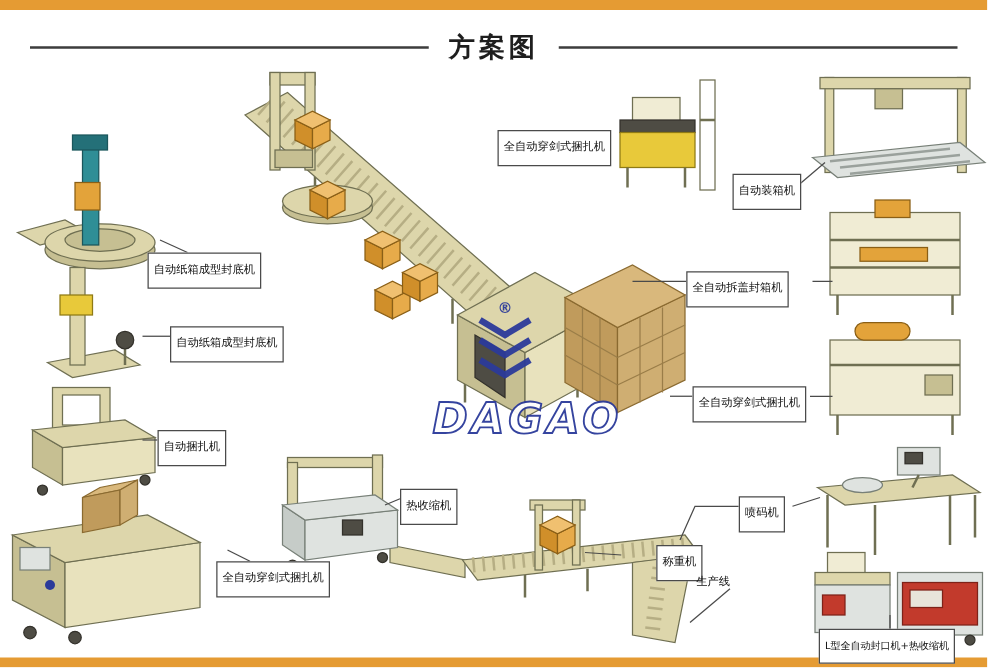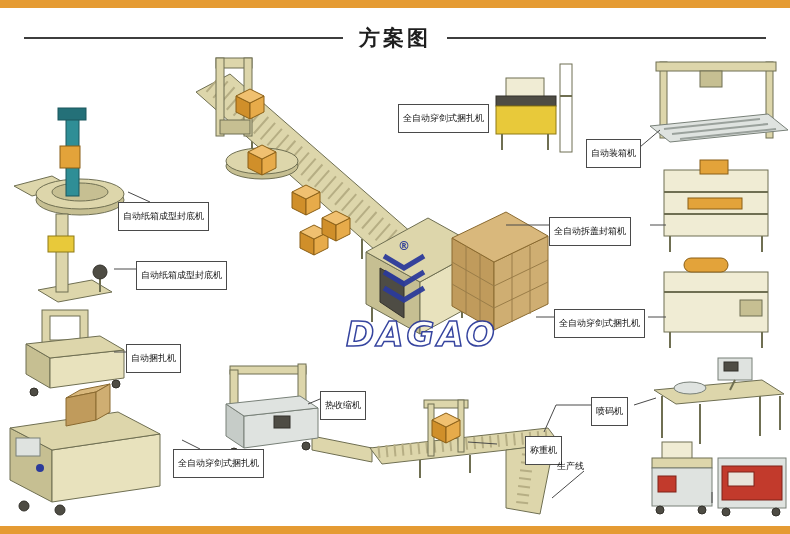--- a/index.html
+++ b/index.html
@@ -306,15 +306,16 @@
   <div class="label" style="left:126px;top:344px">自动捆扎机</div>
   <div class="label" style="left:173px;top:449px">全自动穿剑式捆扎机</div>
   <div class="label" style="left:320px;top:391px">热收缩机</div>
   <div class="label" style="left:398px;top:104px">全自动穿剑式捆扎机</div>
   <div class="label" style="left:586px;top:139px">自动装箱机</div>
   <div class="label" style="left:549px;top:217px">全自动拆盖封箱机</div>
   <div class="label" style="left:554px;top:309px">全自动穿剑式捆扎机</div>
   <div class="label" style="left:591px;top:397px">喷码机</div>
   <div class="label" style="left:525px;top:436px">称重机</div>
   <div class="label plain" style="left:553px;top:453px">生产线</div>
+  <div class="label small" style="left:655px;top:503px">L型全自动封口机+热收缩机</div>
 
   <div class="bar bottom"></div>
 </div>
 
 </body></html>

